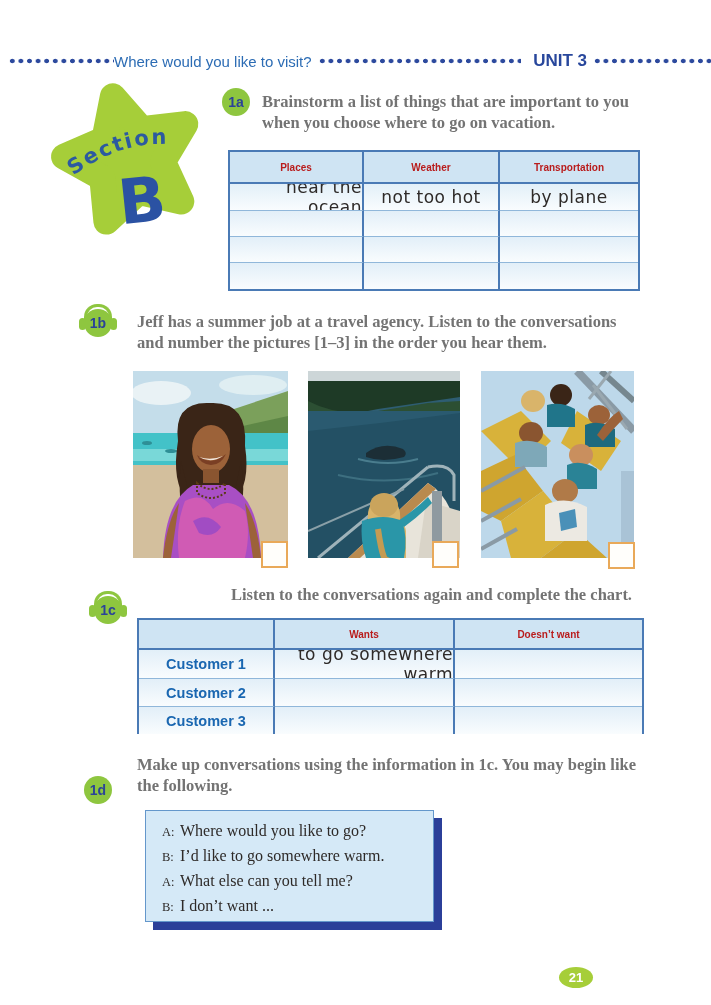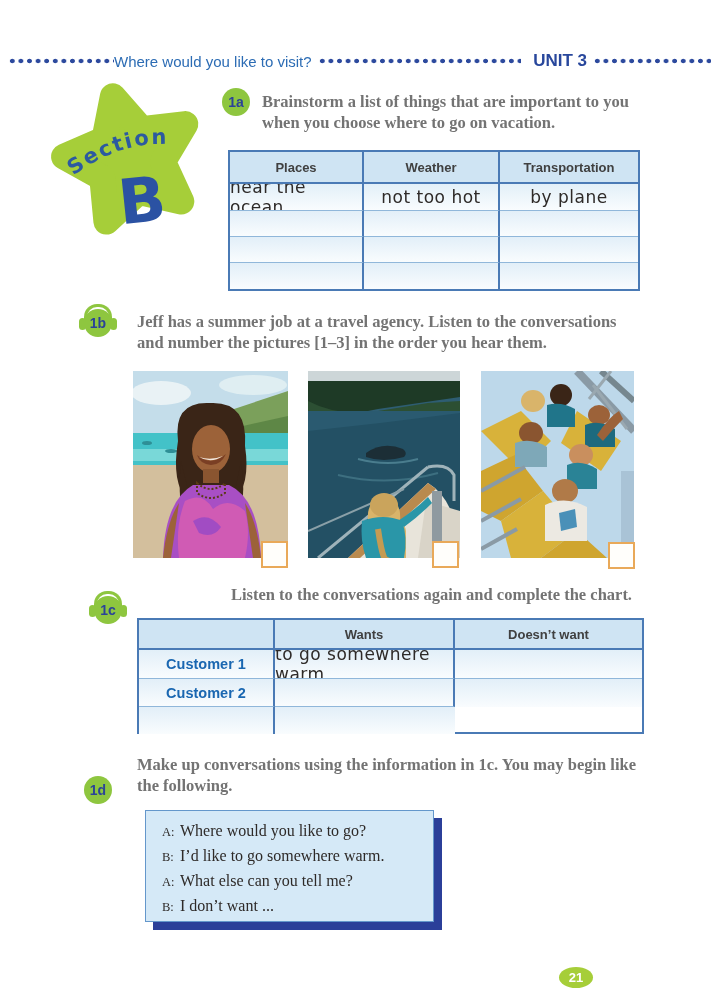--- a/index.html
+++ b/index.html
@@ -30,22 +30,22 @@
   .task-text { position:absolute; font-family:"Liberation Serif", serif; font-weight:bold;
            color:#737373; font-size:16.5px; line-height:1.28; }
 
   
   .wtable { position:absolute; border:2px solid #4a7ab5; display:grid; background:#fff; }
   .wtable .cell { border-right:2px solid #4a7ab5; border-bottom:1px solid #90b7da;
            display:flex; align-items:center; justify-content:center; overflow:hidden; }
   .wtable .cell:nth-last-child(-n+3) { border-bottom:none; }
   .wtable .cell.lastcol { border-right:none; }
   .wtable .hcell { background:#cfe4f3; border-bottom:2px solid #4a7ab5;
-           color:#404040; font-weight:bold; font-size:13px; }
-  .wtable .bodyrowbg { background:linear-gradient(180deg,#e2eff8 0%,#f9fcfe 100%); }
+           color:#b91c1c; font-weight:bold; font-size:10px; }
+  .wtable .bodyrowbg { background:linear-gradient(180deg,#e2eff8 0%,#f9fcfe 100%);text-align:right; }
   .hand { font-family:"DejaVu Sans", sans-serif; font-size:17px; color:#2e2a28; letter-spacing:0.5px; }
   .rowlabel { color:#1a67b1; font-weight:bold; font-size:14.5px; }
 
   
   .photo { position:absolute; top:371px; height:187px; }
   .photo svg { display:block; }
   .answer-box { position:absolute; width:27px; height:27px; background:#fffefb;
            border:2px solid #e9a959; z-index:5; }
 
   
@@ -219,20 +219,21 @@
     <div class="cell hcell lastcol">Doesn’t want</div>
 
     <div class="cell bodyrowbg rowlabel">Customer 1</div>
     <div class="cell bodyrowbg hand">to go somewhere warm</div>
     <div class="cell bodyrowbg hand lastcol"></div>
 
     <div class="cell bodyrowbg rowlabel">Customer 2</div>
     <div class="cell bodyrowbg hand"></div>
     <div class="cell bodyrowbg hand lastcol"></div>
 
+    <div class="cell bodyrowbg rowlabel">Customer 3</div>
     <div class="cell bodyrowbg hand"></div>
     <div class="cell bodyrowbg hand lastcol"></div>
   </div>
 
   <div class="badge" style="left:84px; top:776px;">1d</div>
   <div class="task-text" style="left:137px; top:754px; width:508px;">Make up conversations using the information in 1c. You may begin like the following.</div>
 
   <div class="dialog">
     <div class="dline">
       <span class="speaker">A:</span>

